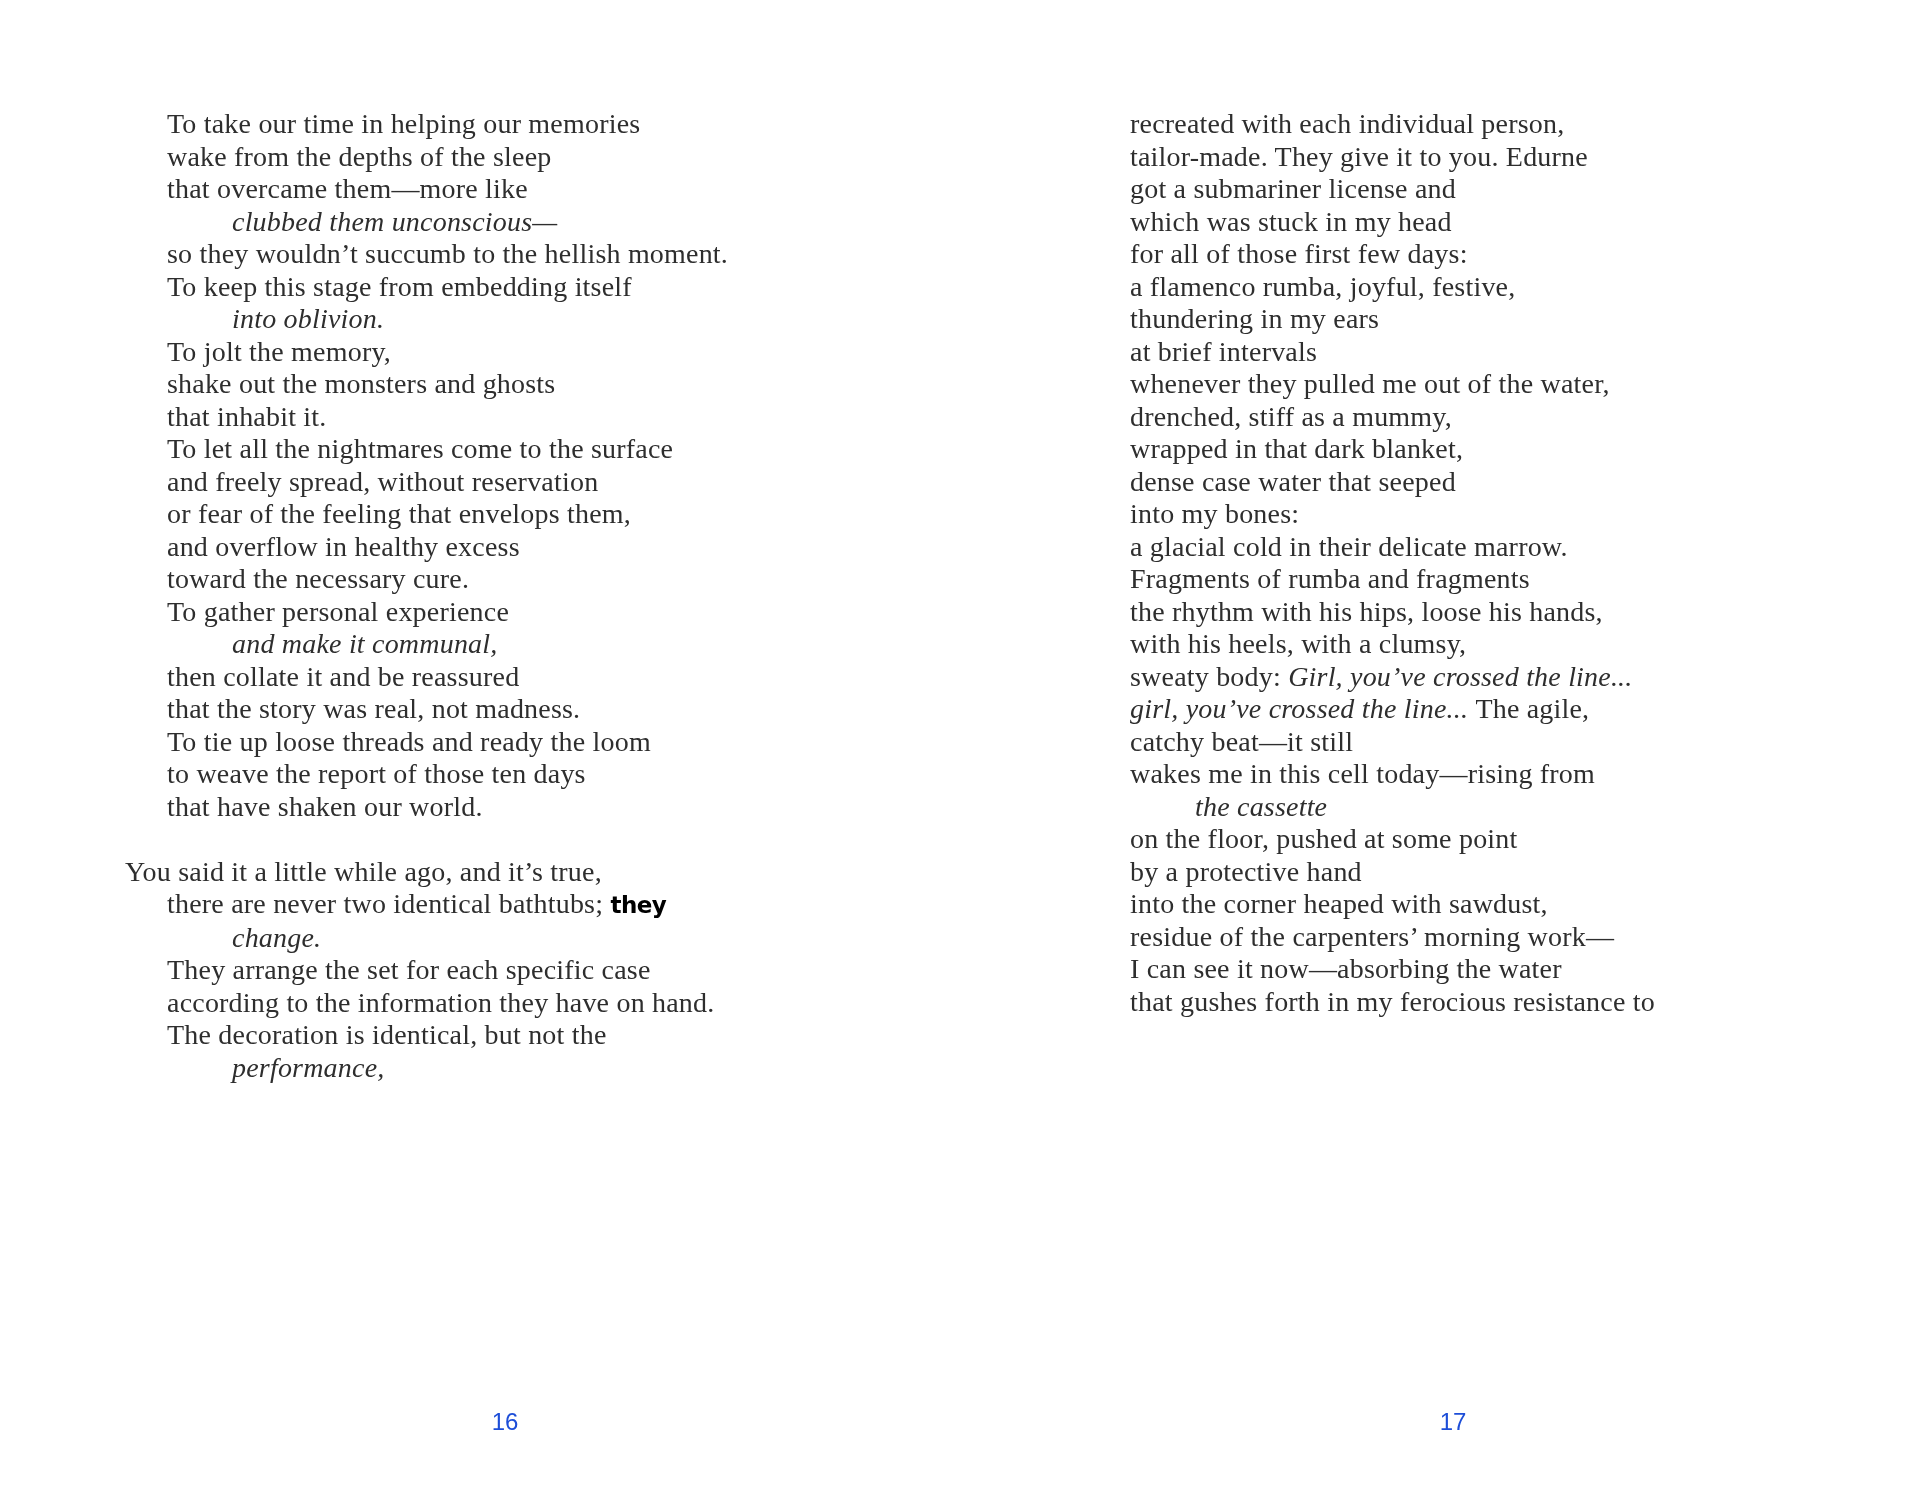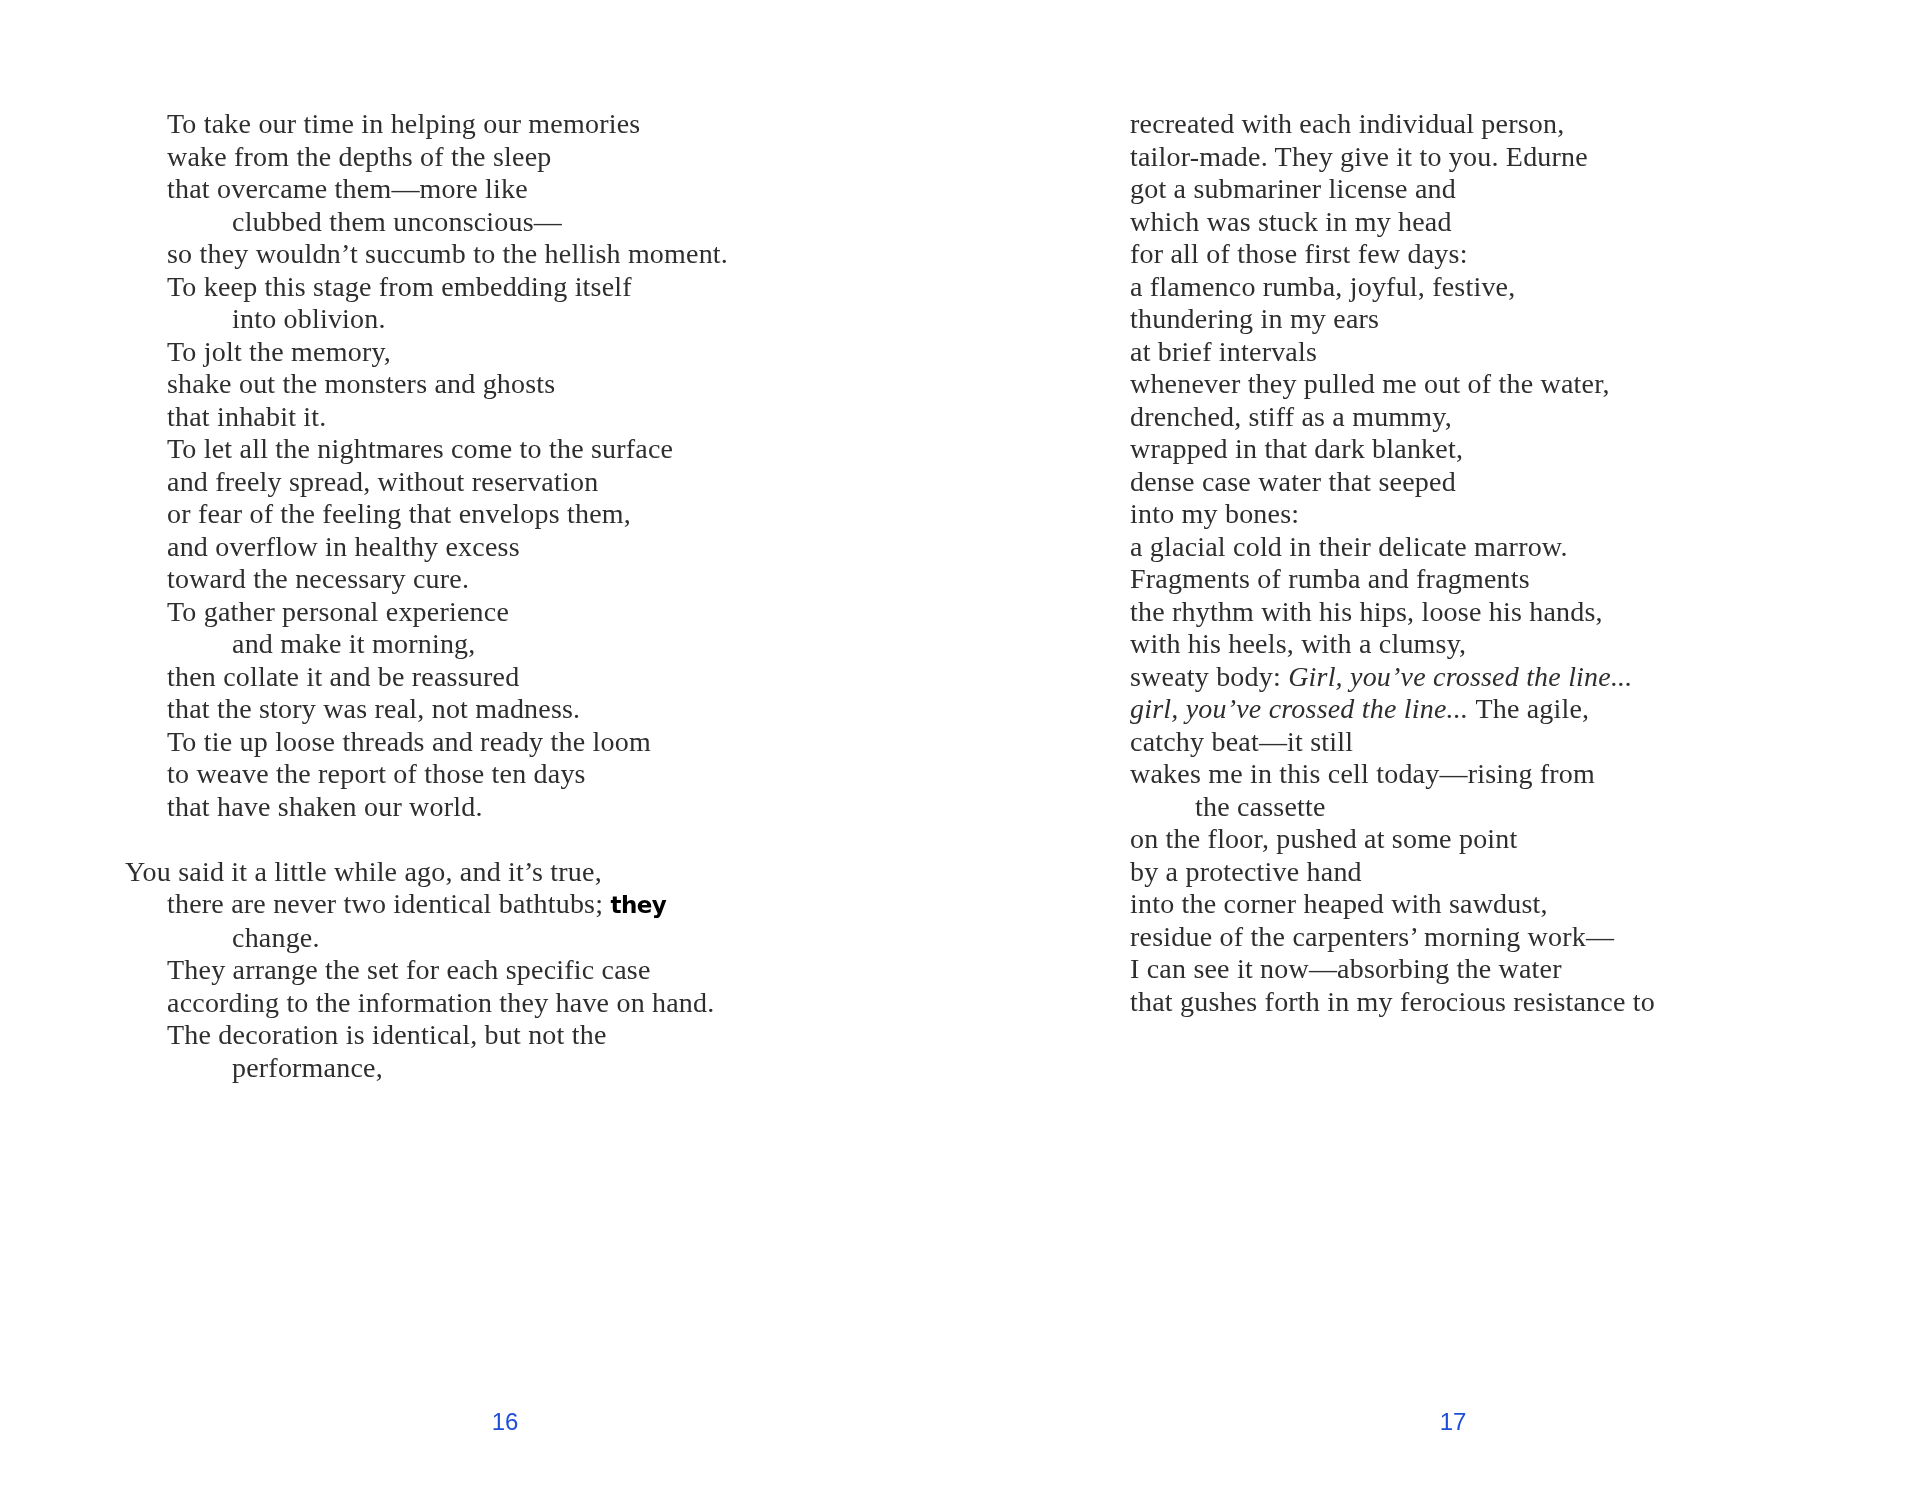--- a/index.html
+++ b/index.html
@@ -32,21 +32,21 @@
     font-size: 28px;
     line-height: 32.5px;
     letter-spacing: 0.2px;
     white-space: nowrap;
   }
   .stanza + .stanza { margin-top: 32.5px; }
 
   .line { min-height: 32.5px; }
   .ind-out  { margin-left: 0; }
   .ind-main { margin-left: 42px; }
-  .ind-deep { margin-left: 107px; }
+  .ind-deep { margin-left: 107px; font-style: italic; }
 
   .em { font-style: italic; }
 
   .display-bold {
     font-family: "DejaVu Sans", sans-serif;
     font-weight: bold;
     color: #000000;
     font-size: 23px;
     letter-spacing: -0.5px;
   }
@@ -79,21 +79,21 @@
           <div class="line ind-deep"><span>into oblivion.</span></div>
           <div class="line ind-main"><span>To jolt the memory,</span></div>
           <div class="line ind-main"><span>shake out the monsters and ghosts</span></div>
           <div class="line ind-main"><span>that inhabit it.</span></div>
           <div class="line ind-main"><span>To let all the nightmares come to the surface</span></div>
           <div class="line ind-main"><span>and freely spread, without reservation</span></div>
           <div class="line ind-main"><span>or fear of the feeling that envelops them,</span></div>
           <div class="line ind-main"><span>and overflow in healthy excess</span></div>
           <div class="line ind-main"><span>toward the necessary cure.</span></div>
           <div class="line ind-main"><span>To gather personal experience</span></div>
-          <div class="line ind-deep"><span>and make it morning,</span></div>
+          <div class="line ind-deep"><span>and make it communal,</span></div>
           <div class="line ind-main"><span>then collate it and be reassured</span></div>
           <div class="line ind-main"><span>that the story was real, not madness.</span></div>
           <div class="line ind-main"><span>To tie up loose threads and ready the loom</span></div>
           <div class="line ind-main"><span>to weave the report of those ten days</span></div>
           <div class="line ind-main"><span>that have shaken our world.</span></div>
         </div>
         <div class="stanza">
           <div class="line ind-out"><span>You said it a little while ago, and it’s true,</span></div>
           <div class="line ind-main"><span>there are never two identical bathtubs; </span><span class="display-bold">they</span></div>
           <div class="line ind-deep"><span>change.</span></div>

